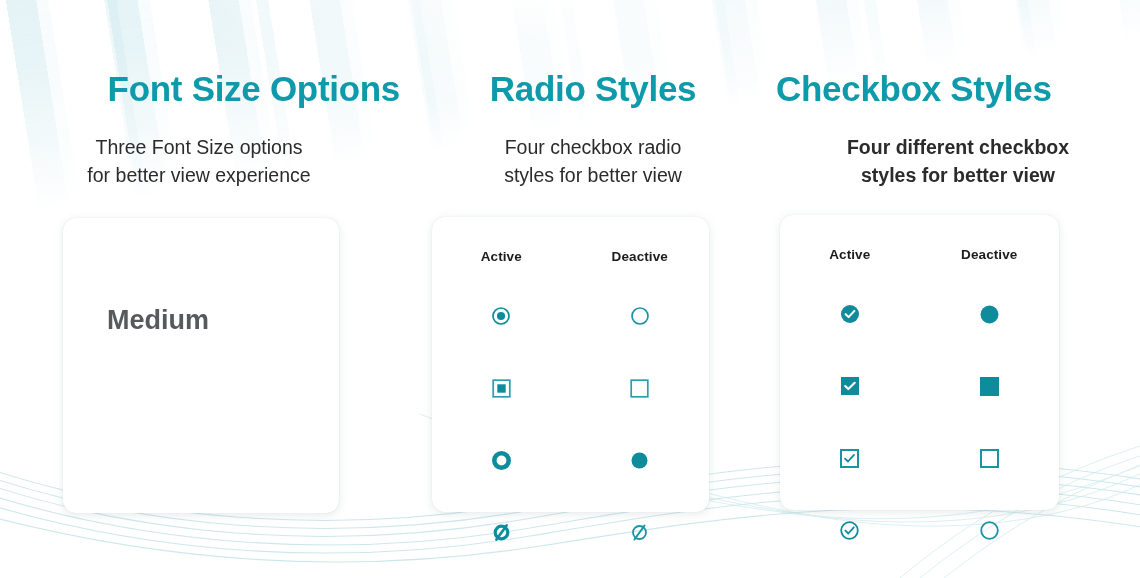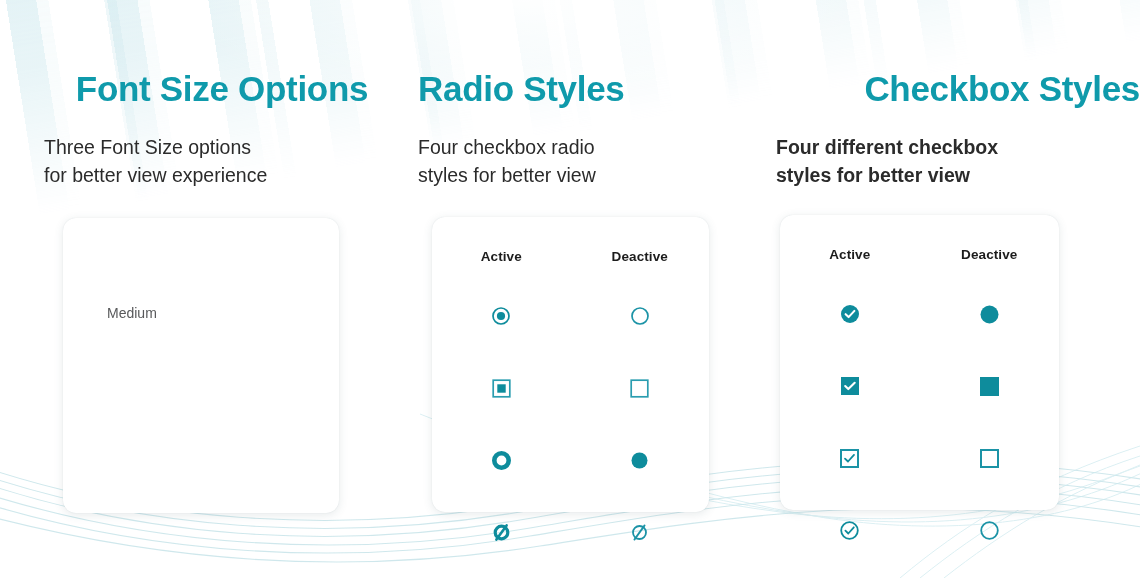--- a/index.html
+++ b/index.html
@@ -92,31 +92,31 @@
   .col-title {
     color: #0f9aab;
     font-size: 35px;
     font-weight: bold;
     letter-spacing: -0.3px;
     margin: 0;
     padding-top: 68px;
     line-height: 42px;
     white-space: nowrap;
   }
-  .col-1 .col-title { text-align: center; }
-  .col-2 .col-title { text-align: left; padding-left: 0; }
-  .col-3 .col-title { text-align: right; }
+  .col-1 .col-title { text-align: right; }
+  .col-2 .col-title { text-align: center; padding-left: 0; }
+  .col-3 .col-title { text-align: left; }
 
   .col-sub {
     margin: 0;
     padding-top: 23px;
     font-size: 19.5px;
     line-height: 28px;
     color: #2b2b2b;
-    text-align: left;
+    text-align: center;
     white-space: pre-line;
   }
   .col-1 .col-sub { padding-right: 46px; }
   .col-3 .col-sub { padding-left: 0px; font-weight: bold; }
 
   
   .card {
     background: #ffffff;
     border-radius: 13px;
     box-shadow: 0 2px 10px rgba(60, 90, 100, 0.13), 0 0 1px rgba(60, 90, 100, 0.18);
@@ -145,21 +145,21 @@
     padding: 0;
   }
 
   
   .fs-row {
     color: #58595b;
     font-weight: 400;
     display: block;
   }
   .fs-small  { font-size: 19px; padding-top: 18px; }
-  .fs-medium { font-size: 14px; padding-top: 57px; }
+  .fs-medium { font-size: 27px; padding-top: 57px; font-weight: bold; }
   .fs-large  { font-size: 24px; padding-top: 54px; }
 
   
   .opt-grid {
     display: grid;
     grid-template-columns: 1fr 1fr;
     padding-top: 32px;
     row-gap: 16px;
   }
   .opt-head {

